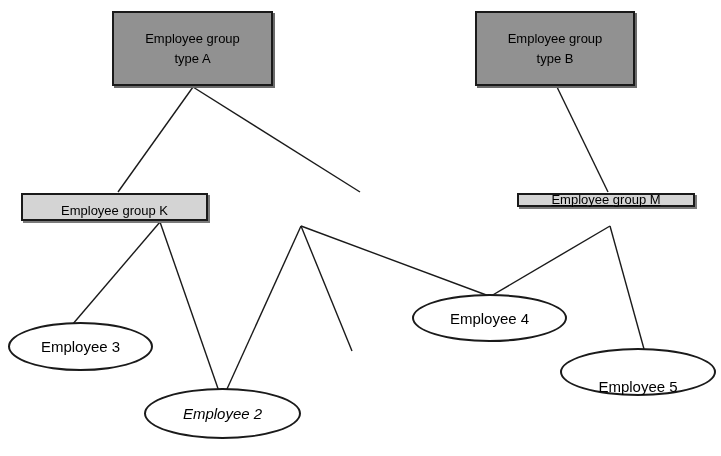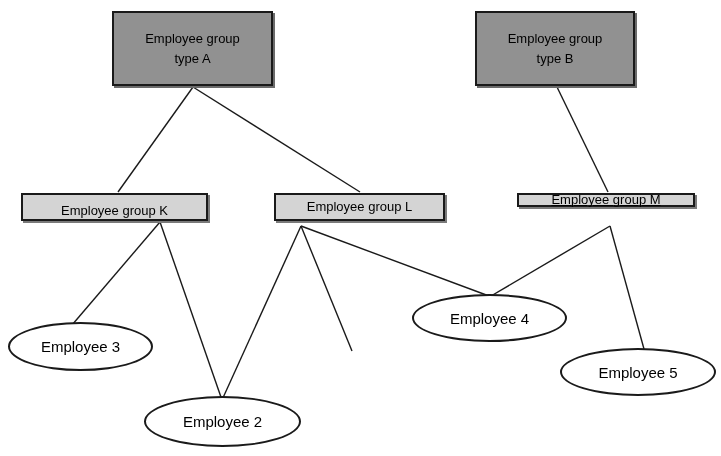--- a/index.html
+++ b/index.html
@@ -83,38 +83,35 @@
 
   <div class="node box-type" style="left: 475px; top: 11px; width: 160px; height: 75px;">
     <span class="node-label">Employee group
 type B</span>
   </div>
 
   <div class="node box-group" style="left: 21px; top: 193px; width: 187px; height: 28px; align-items: flex-end;">
     <span class="node-label">Employee group K</span>
   </div>
 
-  <div class="node box-group" style="left: 274px; top: 193px; width: 171px; height: 28px;">
-    <span class="node-label">Employee group L</span>
-  </div>
 
   <div class="node box-group" style="left: 517px; top: 193px; width: 178px; height: 14px; text-decoration: underline;">
     <span class="node-label">Employee group M</span>
   </div>
 
   <div class="node ellipse" style="left: 8px; top: 322px; width: 145px; height: 49px;">
     <span class="node-label">Employee 3</span>
   </div>
 
-  <div class="node ellipse" style="left: 144px; top: 396px; width: 157px; height: 51px;">
+  <div class="node ellipse" style="left: 144px; top: 388px; width: 157px; height: 51px; font-style: italic;">
     <span class="node-label">Employee 2</span>
   </div>
 
 
   <div class="node ellipse" style="left: 412px; top: 294px; width: 155px; height: 48px;">
     <span class="node-label">Employee 4</span>
   </div>
 
-  <div class="node ellipse" style="left: 560px; top: 348px; width: 156px; height: 48px;">
+  <div class="node ellipse" style="left: 560px; top: 348px; width: 156px; height: 48px; align-items: flex-end;">
     <span class="node-label">Employee 5</span>
   </div>
 
 </div>
 
 </body></html>

